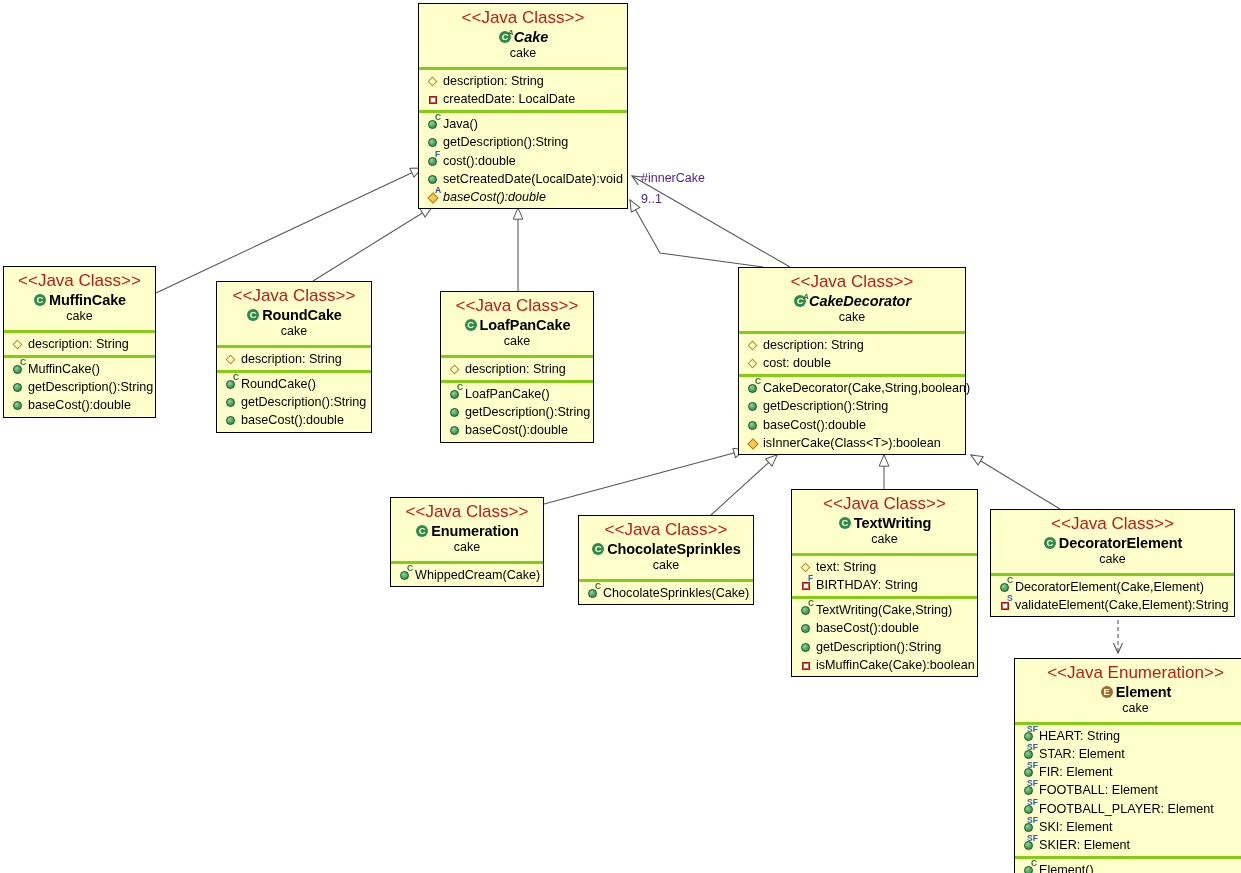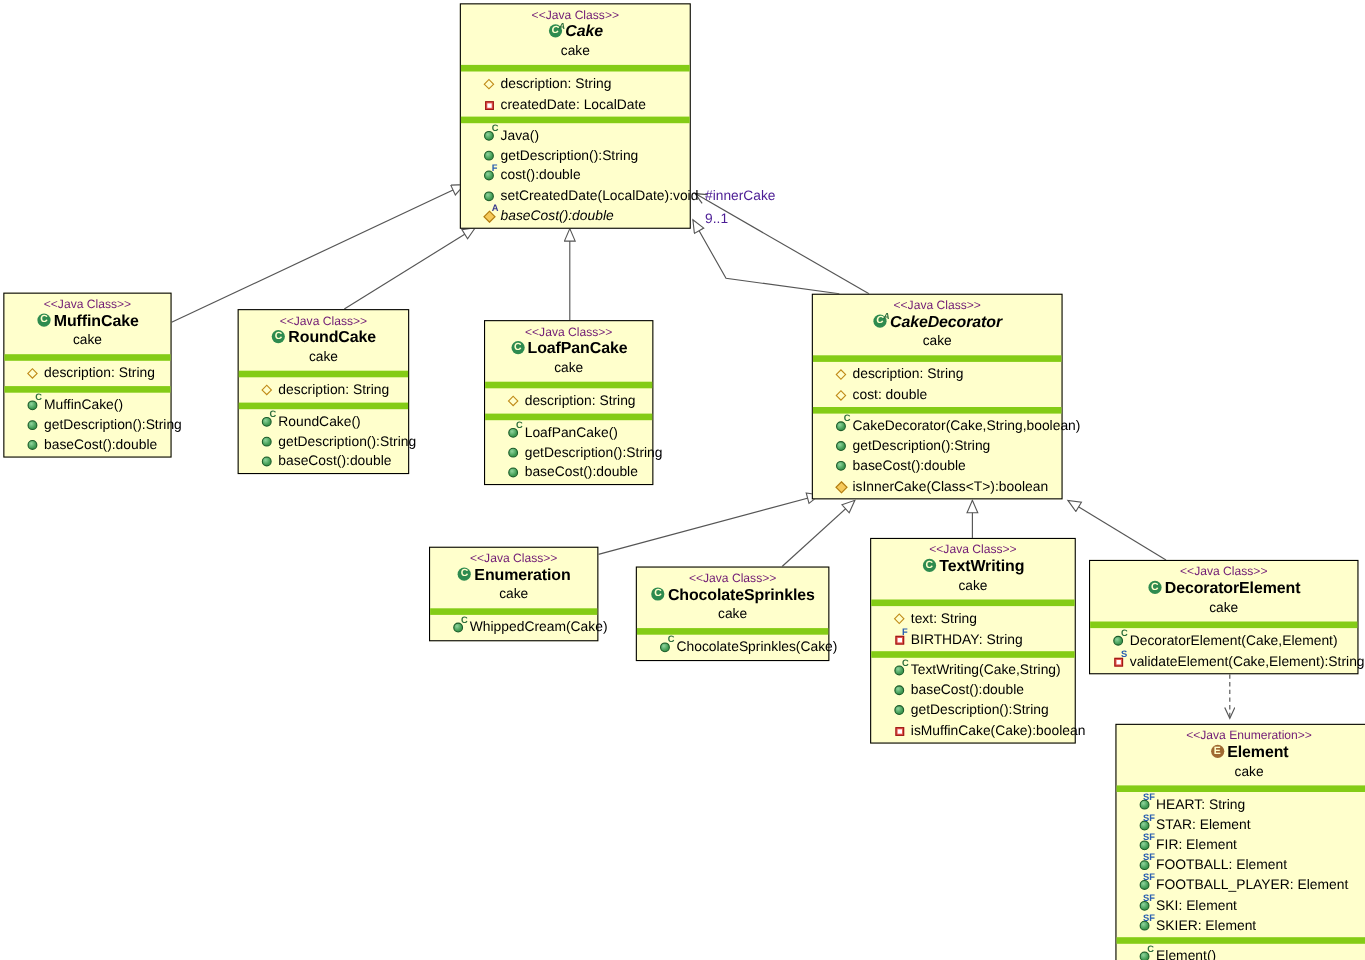--- a/index.html
+++ b/index.html
@@ -30,37 +30,37 @@
     box-sizing: border-box;
     font-size: 12.5px;
     color: #000000;
   }
   .hdr {
     padding: 4px 6px 5px 6px;
     text-align: center;
     line-height: 1.22;
   }
   .stereo {
-    font-size: 11px;
-    color: #701a75;
+    font-size: 17px;
+    color: #b91c1c;
   }
   .cname {
     font-weight: bold;
     font-size: 14.5px;
     letter-spacing: -0.1px;
     white-space: nowrap;
   }
   .cname.italic { font-style: italic; }
   .pkg {
     font-size: 12.5px;
     color: #000000;
   }
   .compartment {
-    border-top: 6px solid #84cc16;
-    padding: 2px 0 2px 16px;
+    border-top: 3px solid #84cc16;
+    padding: 2px 0 2px 4px;
   }
   .member {
     display: flex;
     align-items: flex-start;
     padding: 0px 4px 0px 4px;
     line-height: 1.45;
     white-space: nowrap;
     font-size: 12.6px;
   }
   .member .txt { display: inline-block; }

